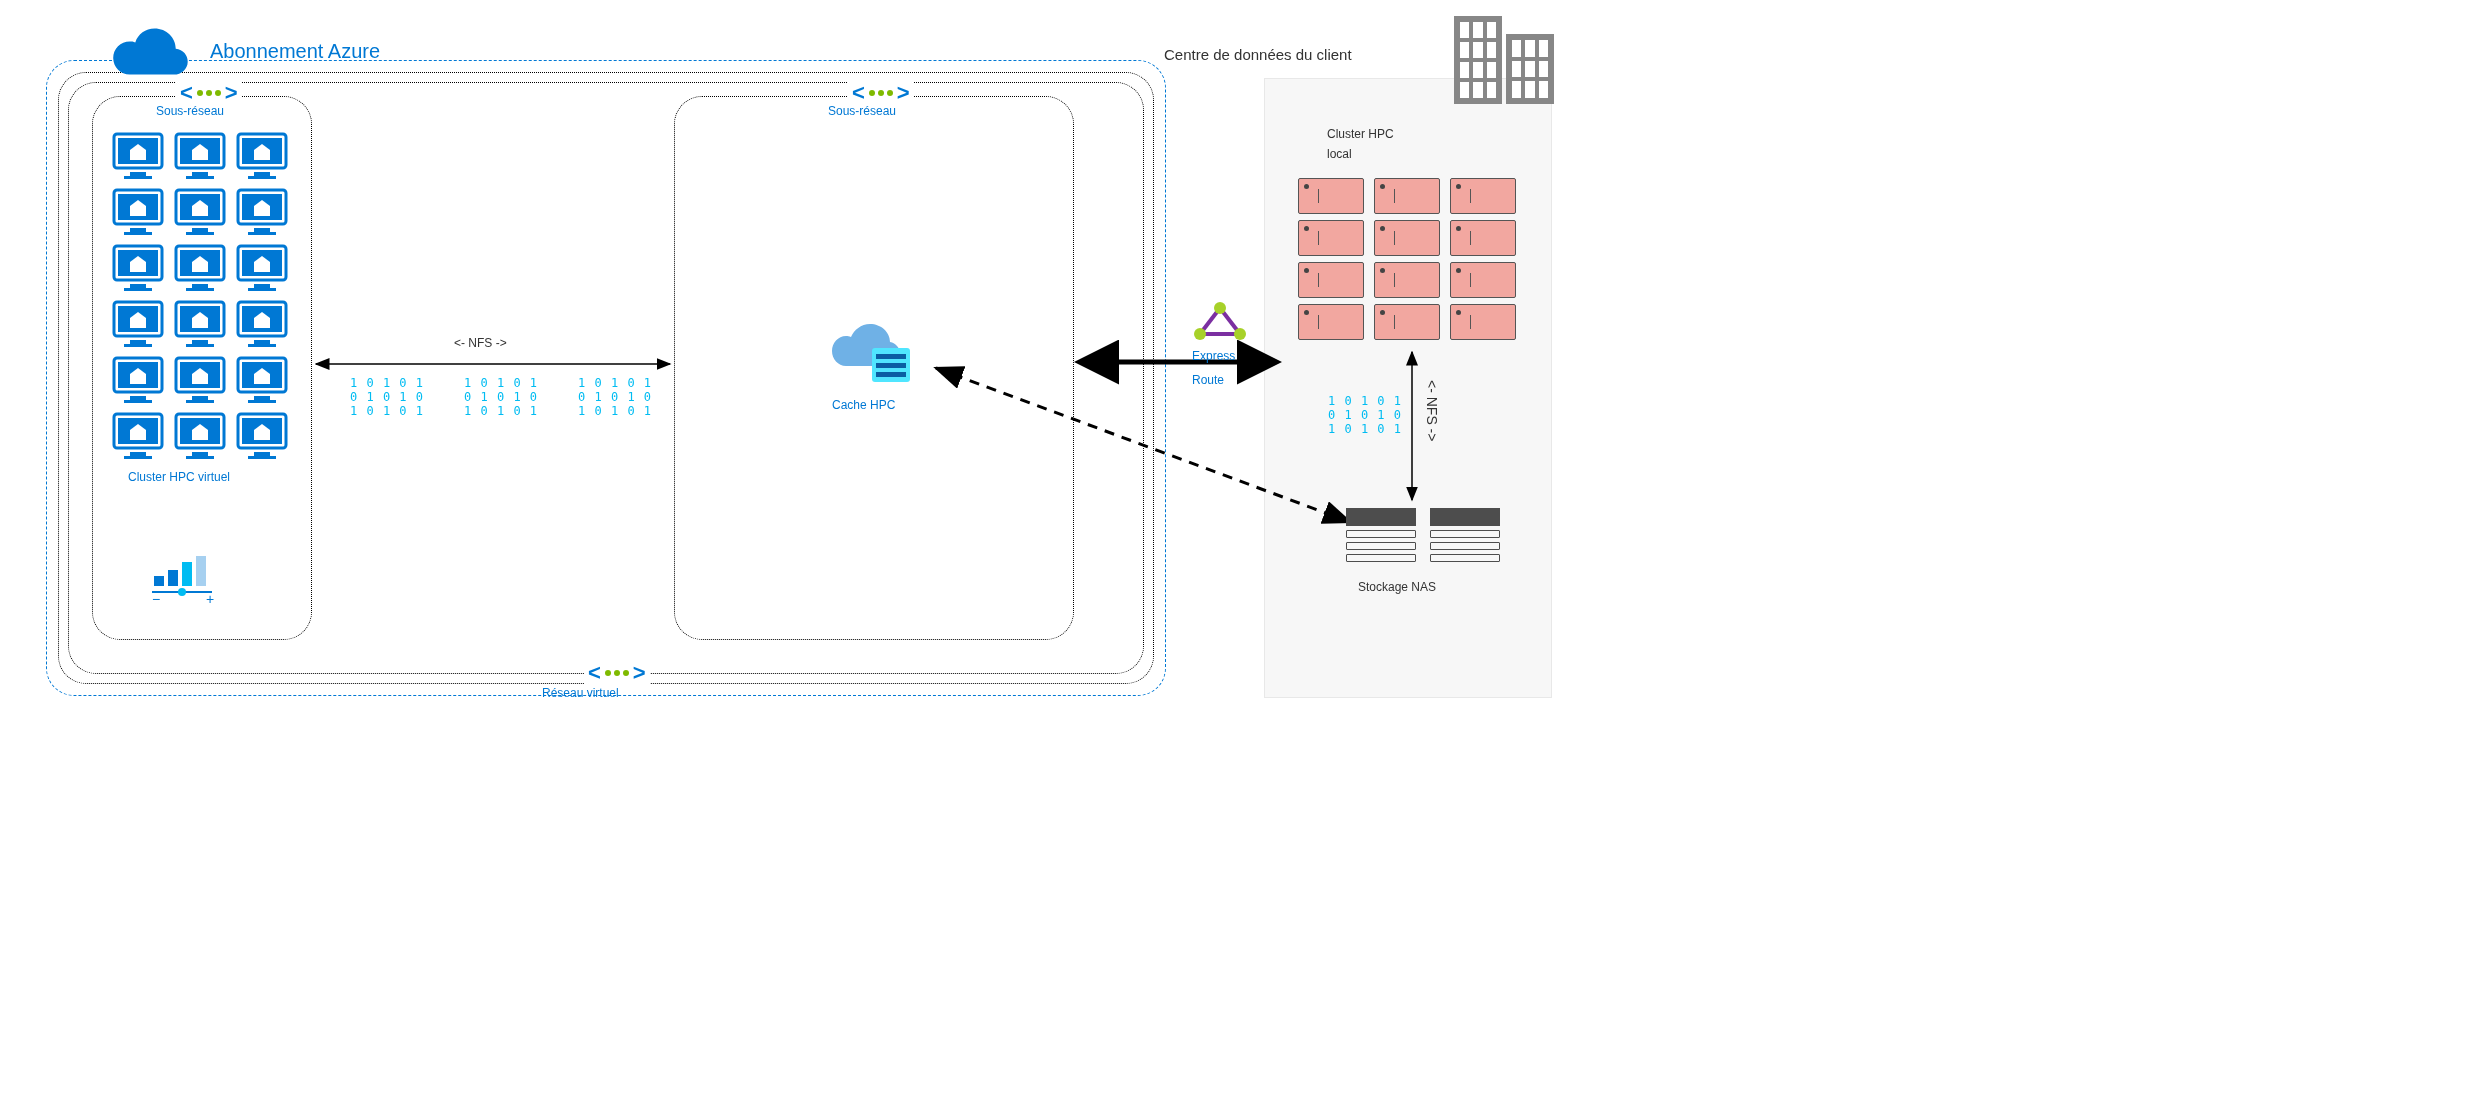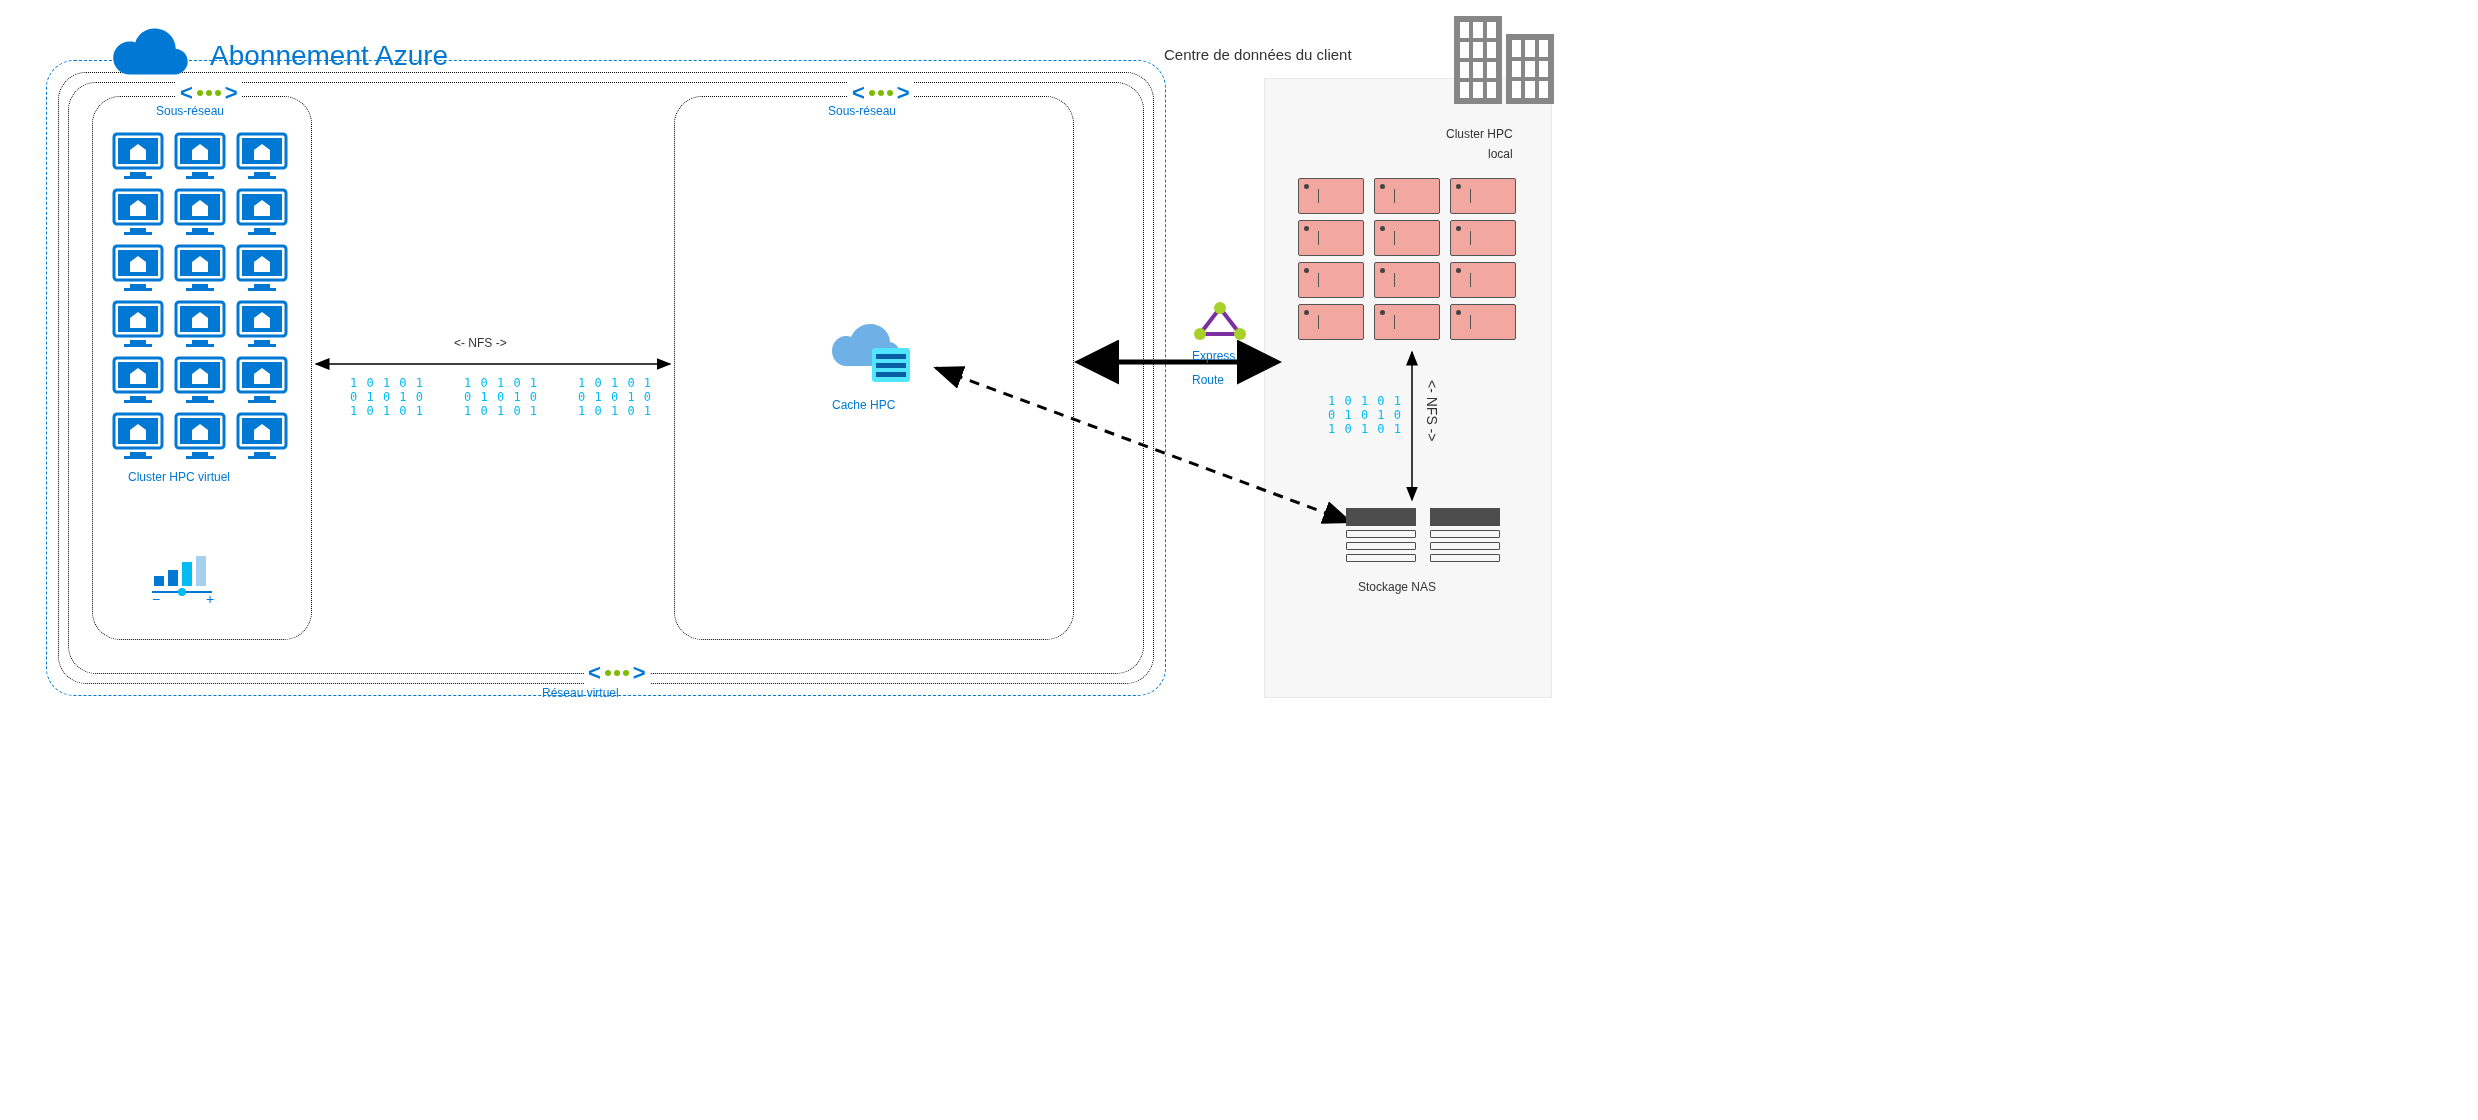--- a/index.html
+++ b/index.html
@@ -82,21 +82,21 @@
   <div class="box dotted" style="left:92px;top:96px;width:220px;height:544px"></div>
 
   <div class="box dotted" style="left:674px;top:96px;width:400px;height:544px"></div>
 
   <div class="cloud-icon" style="left:104px;top:18px">
     <svg viewBox="0 0 100 60">
         <path d="M78 32c0-12-10-22-23-22-10 0-18 6-21 15-2-1-4-1-6-1-10 0-18 8-18 18 0 10 8 18 18 18h48c8 0 15-6 15-14 0-7-5-13-13-14z" fill="#0078d4"></path>
       </svg>
   </div>
 
-  <div class="label azure-blue" style="left:210px;top:40px;font-size:28px">Abonnement Azure</div>
+  <div class="label azure-blue" style="left:210px;top:40px;font-size:20px">Abonnement Azure</div>
 
   <div class="label" style="left:1164px;top:46px;font-size:15px;color:#333">Centre de données du client</div>
 
   <div class="subnet-marker" style="left:176px;top:80px;background:#fff;padding:0 4px">
     <span>&lt;</span>
       <span class="dots">
         <span></span>
         <span></span>
         <span></span>
       </span>
@@ -370,21 +370,21 @@
         <div class="w"></div>
         <div class="w"></div>
         <div class="w"></div>
         <div class="w"></div>
         <div class="w"></div>
         <div class="w"></div>
         <div class="w"></div>
       </div>
   </div>
 
-  <div class="label small-label" style="left:1446px;top:124px;white-space:pre;text-align:right;line-height:20px">Cluster HPC
+  <div class="label small-label" style="left:1327px;top:124px;white-space:pre;text-align:left;line-height:20px">Cluster HPC
 local</div>
 
   <div class="rack" style="left:1298px;top:178px">
     <div class="srv"></div>
       <div class="srv"></div>
       <div class="srv"></div>
     <div class="srv"></div>
       <div class="srv"></div>
       <div class="srv"></div>
     <div class="srv"></div>

